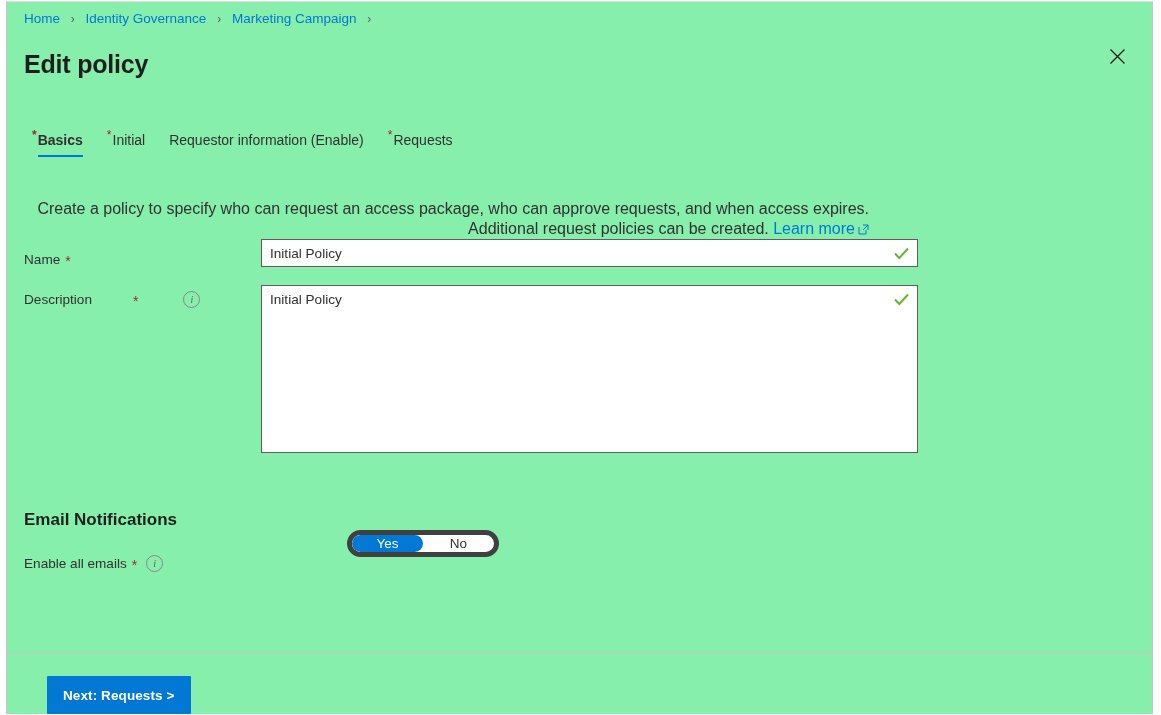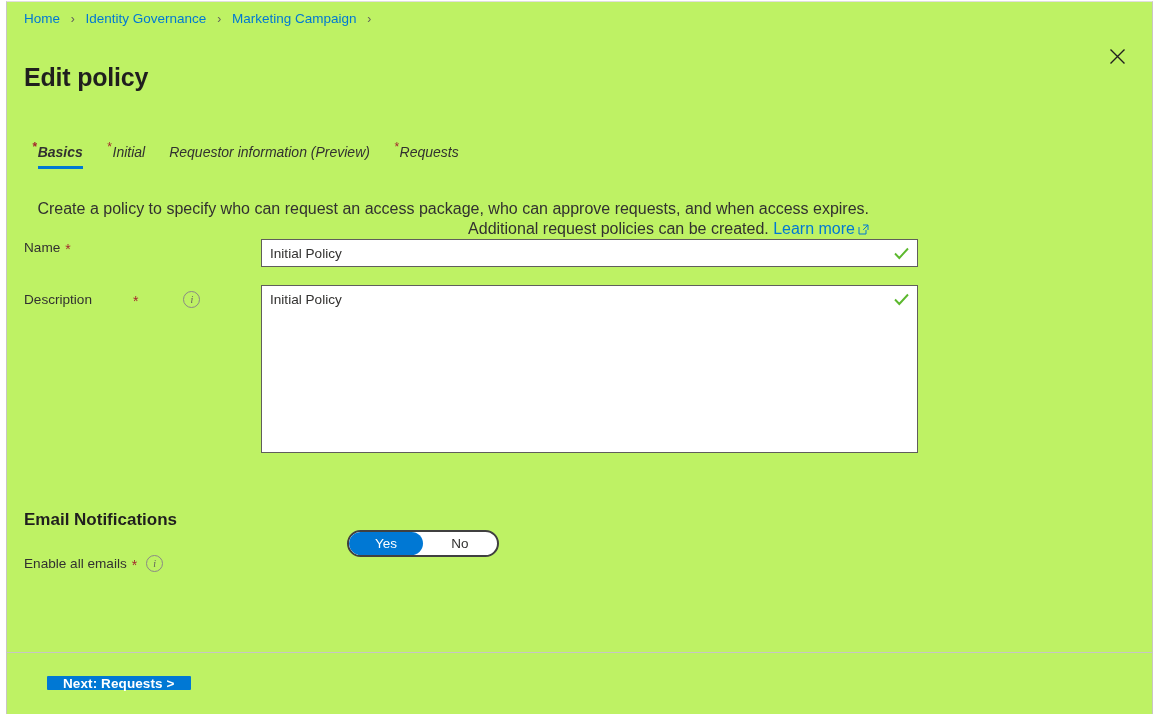--- a/index.html
+++ b/index.html
@@ -15,21 +15,21 @@
     -webkit-font-smoothing: antialiased;
   }
 
   
   .blade {
     position: absolute;
     left: 6px;
     top: 1px;
     width: 1147px;
     height: 713px;
-    background: #bef264;
+    background: #86efac;
     border-left: 1px solid #c8c6c4;
     border-right: 1px solid #c8c6c4;
     border-top: 1px solid #e1dfdd;
     box-sizing: border-box;
   }
 
   
   .breadcrumb {
     position: absolute;
     left: 17px;
@@ -46,21 +46,21 @@
   .crumb-sep {
     color: #605e5c;
     margin: 0 7px;
     font-size: 12px;
   }
 
   
   .page-title {
     position: absolute;
     left: 17px;
-    top: 44px;
+    top: 31px;
     font-size: 25px;
     font-weight: 600;
     letter-spacing: -0.2px;
     color: #201f1e;
   }
 
   
   .close-btn {
     position: absolute;
     right: 19px;
@@ -73,25 +73,24 @@
     cursor: pointer;
     background: transparent;
     border: none;
     padding: 0;
   }
 
   
   .tabs {
     position: absolute;
     left: 17px;
-    top: 138px;
-    display: flex;
-    align-items: center;
+    top: 130px;
+    display: flex;
+    align-items: flex-start;
     height: 32px;
-    font-style: italic;
   }
   .tab {
     position: relative;
     font-size: 14px;
     color: #323130;
     padding: 0 12px 9px 12px;
     cursor: pointer;
     white-space: nowrap;
     line-height: 16px;
   }
@@ -162,21 +161,21 @@
     border-radius: 50%;
     font-size: 10px;
     font-style: italic;
     color: #605e5c;
     margin-left: 9px;
     line-height: 1;
     cursor: pointer;
     font-family: "Liberation Serif", serif;
   }
 
-  .label-name { left: 17px; top: 238px; text-align: center; }
+  .label-name { left: 17px; top: 250px; text-align: center; }
   .label-desc { left: 17px; top: 289px; gap: 36px; }
   .label-enable { left: 17px; top: 534px; margin-top: 19px; }
 
   
   .field-wrap {
     position: absolute;
     left: 254px;
     border-radius: 14px;
   }
   .text-input {
@@ -229,21 +228,21 @@
     color: #201f1e;
   }
 
   
   .toggle {
     position: absolute;
     left: 340px;
     top: 528px;
     width: 152px;
     height: 27px;
-    border: 2px solid #404040;
+    border: 5px solid #404040;
     border-radius: 14px;
     background: #ffffff;
     box-sizing: border-box;
     display: flex;
     align-items: center;
     overflow: hidden;
     cursor: pointer;
   }
   .toggle-opt {
     flex: 1;
@@ -269,21 +268,21 @@
     left: 0;
     right: 0;
     top: 650px;
     height: 1px;
     background: #c8c6c4;
   }
   .next-btn {
     position: absolute;
     left: 40px;
     top: 674px;
-    height: 14px;
+    height: 38px;
     padding: 0 16px;
     background: #0078d4;
     color: #ffffff;
     border: none;
     font-family: "Liberation Sans", sans-serif;
     font-size: 13.5px;
     font-weight: 600;
     cursor: pointer;
     border-radius: 1px;
     letter-spacing: 0.1px;
@@ -315,21 +314,21 @@
 
   <div class="tabs">
     <div class="tab active">
       <span class="req-star">*</span><span>Basics</span>
       <span class="tab-underline"></span>
     </div>
     <div class="tab">
       <span class="req-star">*</span><span>Initial</span>
     </div>
     <div class="tab">
-      <span>Requestor information (Preview)</span>
+      <span>Requestor information (Enable)</span>
     </div>
     <div class="tab">
       <span class="req-star">*</span><span>Requests</span>
     </div>
   </div>
 
   <p class="intro"><span>Create a policy to specify who can request an access package, who can approve requests, and when access expires. Additional request policies can be created. </span><a>Learn more</a><span class="ext-icon"><svg width="11" height="11" viewBox="0 0 11 11" aria-hidden="true">
           <path d="M1 3 L1 10 L8 10 L8 6" stroke="#0078d4" stroke-width="1" fill="none"></path>
           <path d="M5 1 L10 1 L10 6" stroke="#0078d4" stroke-width="1" fill="none"></path>
           <path d="M10 1 L5.2 5.8" stroke="#0078d4" stroke-width="1" fill="none"></path>

